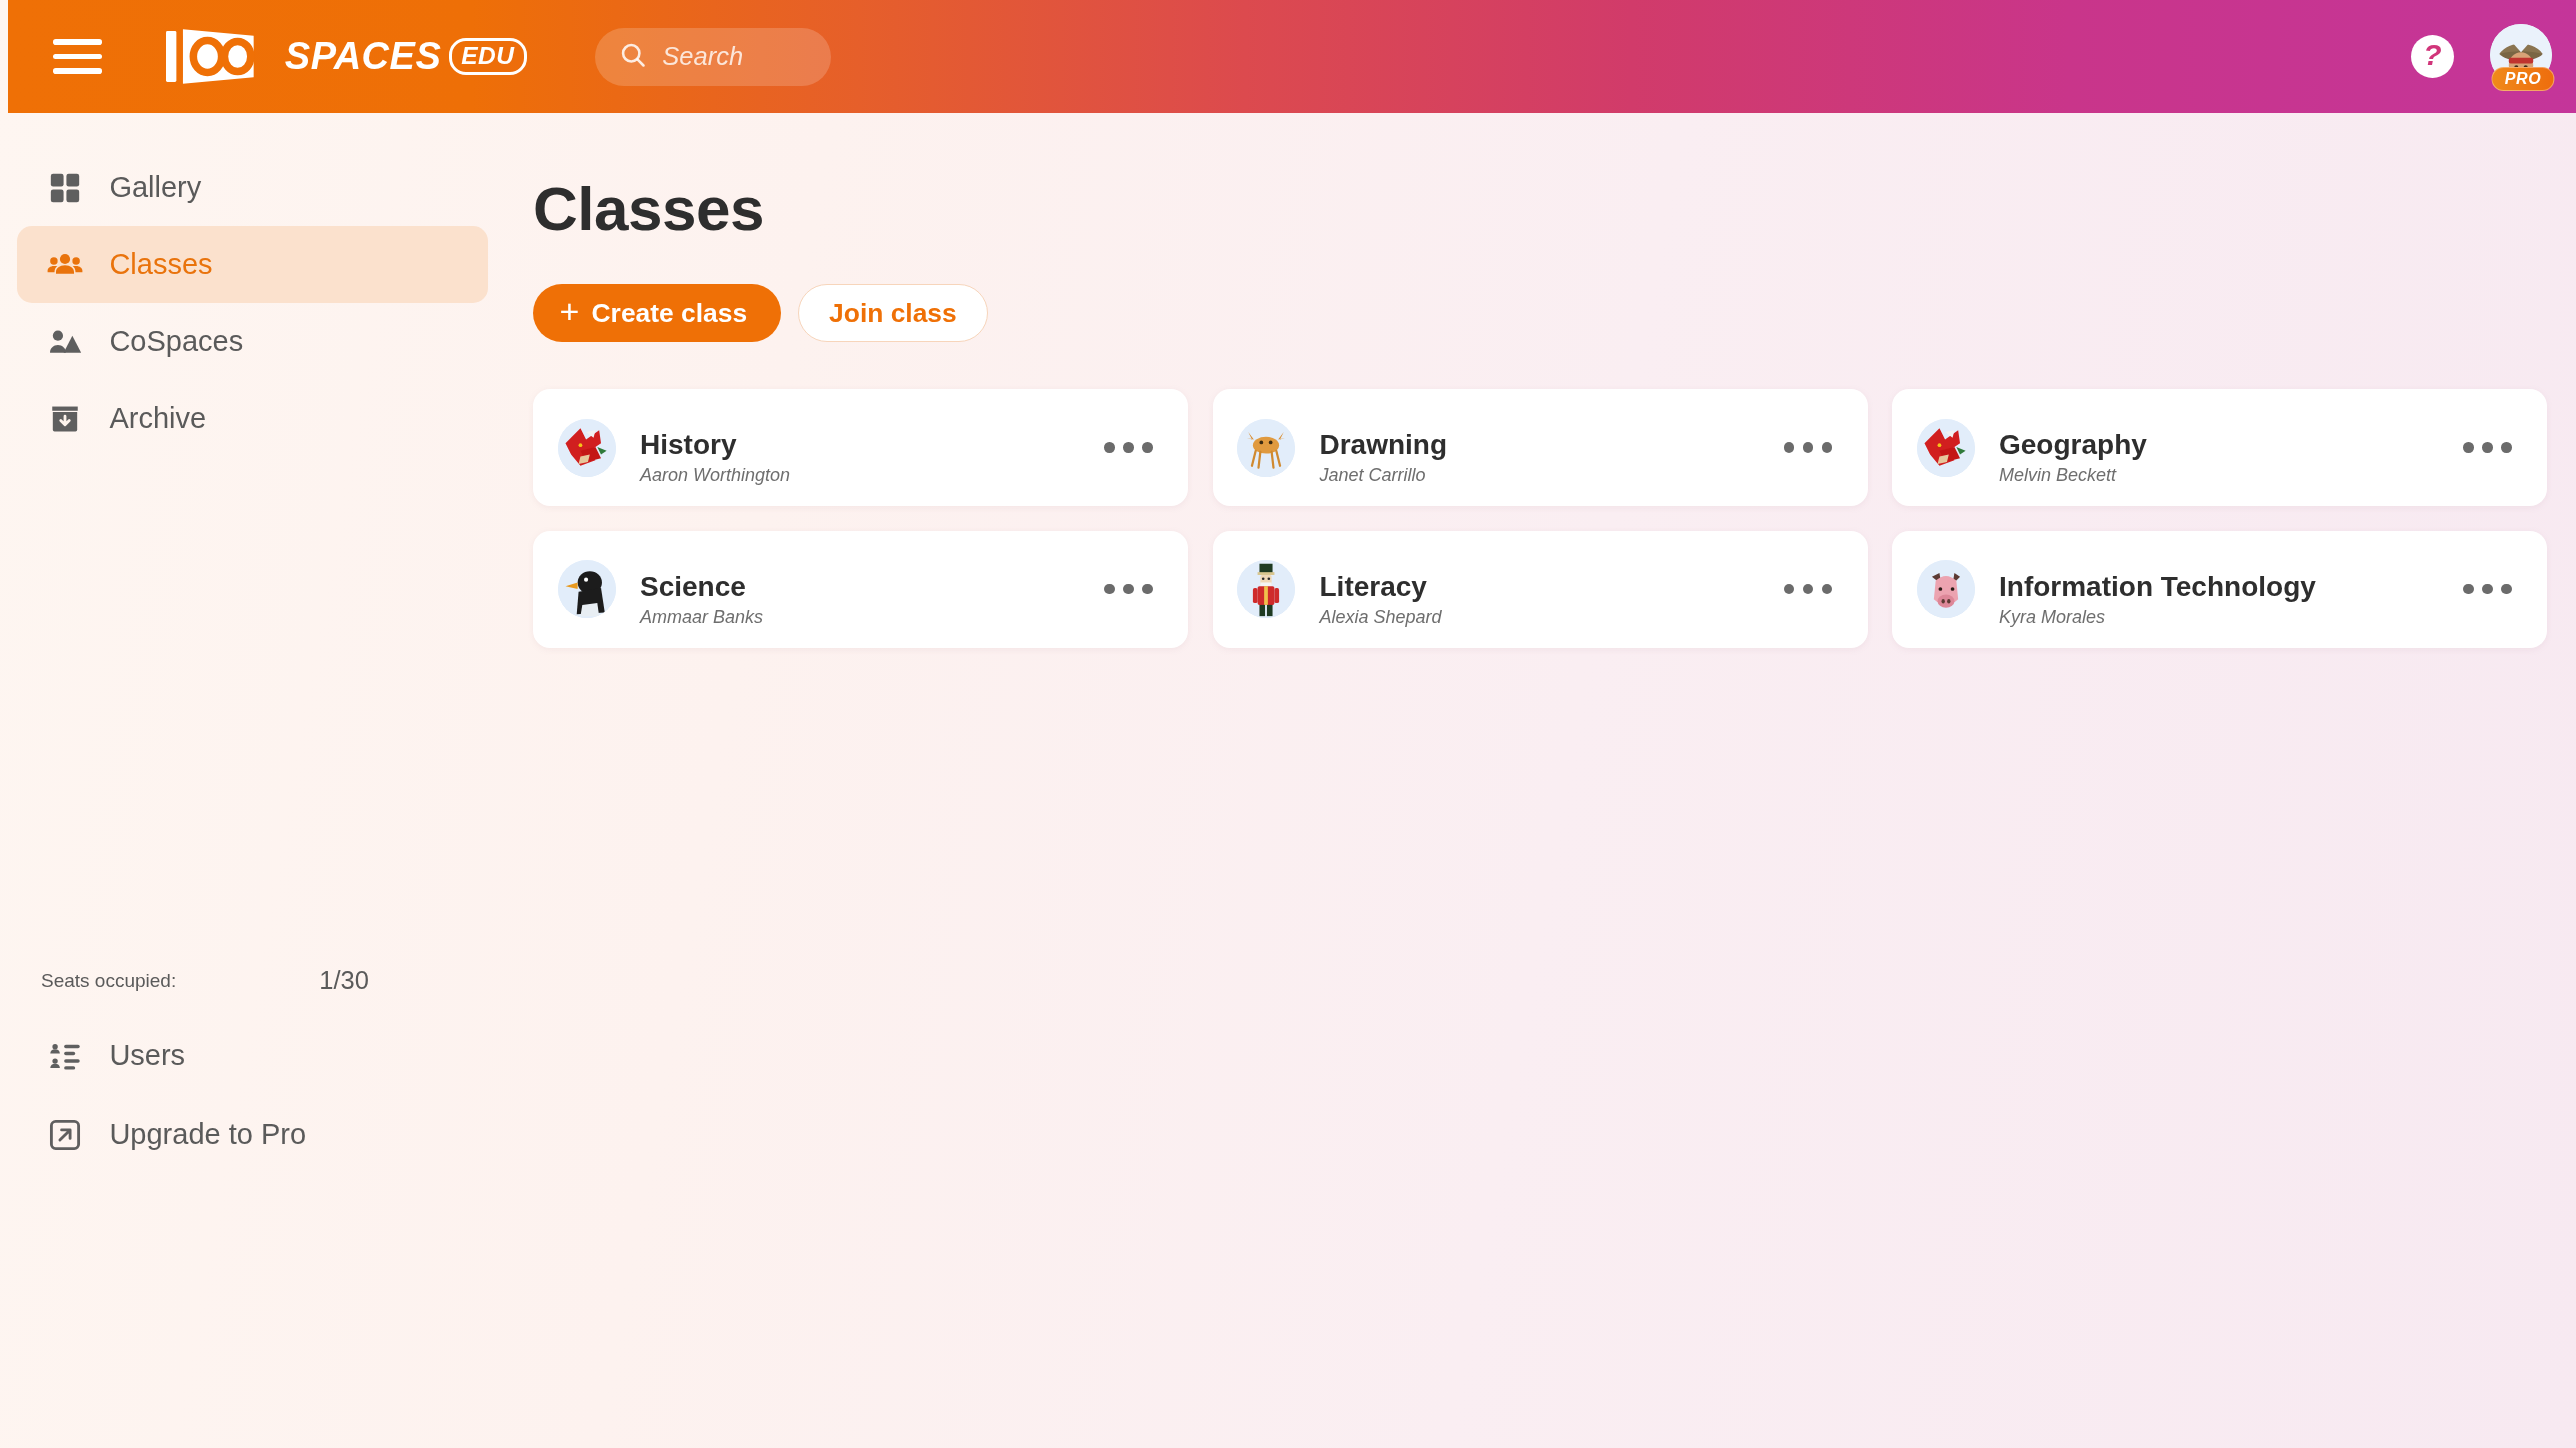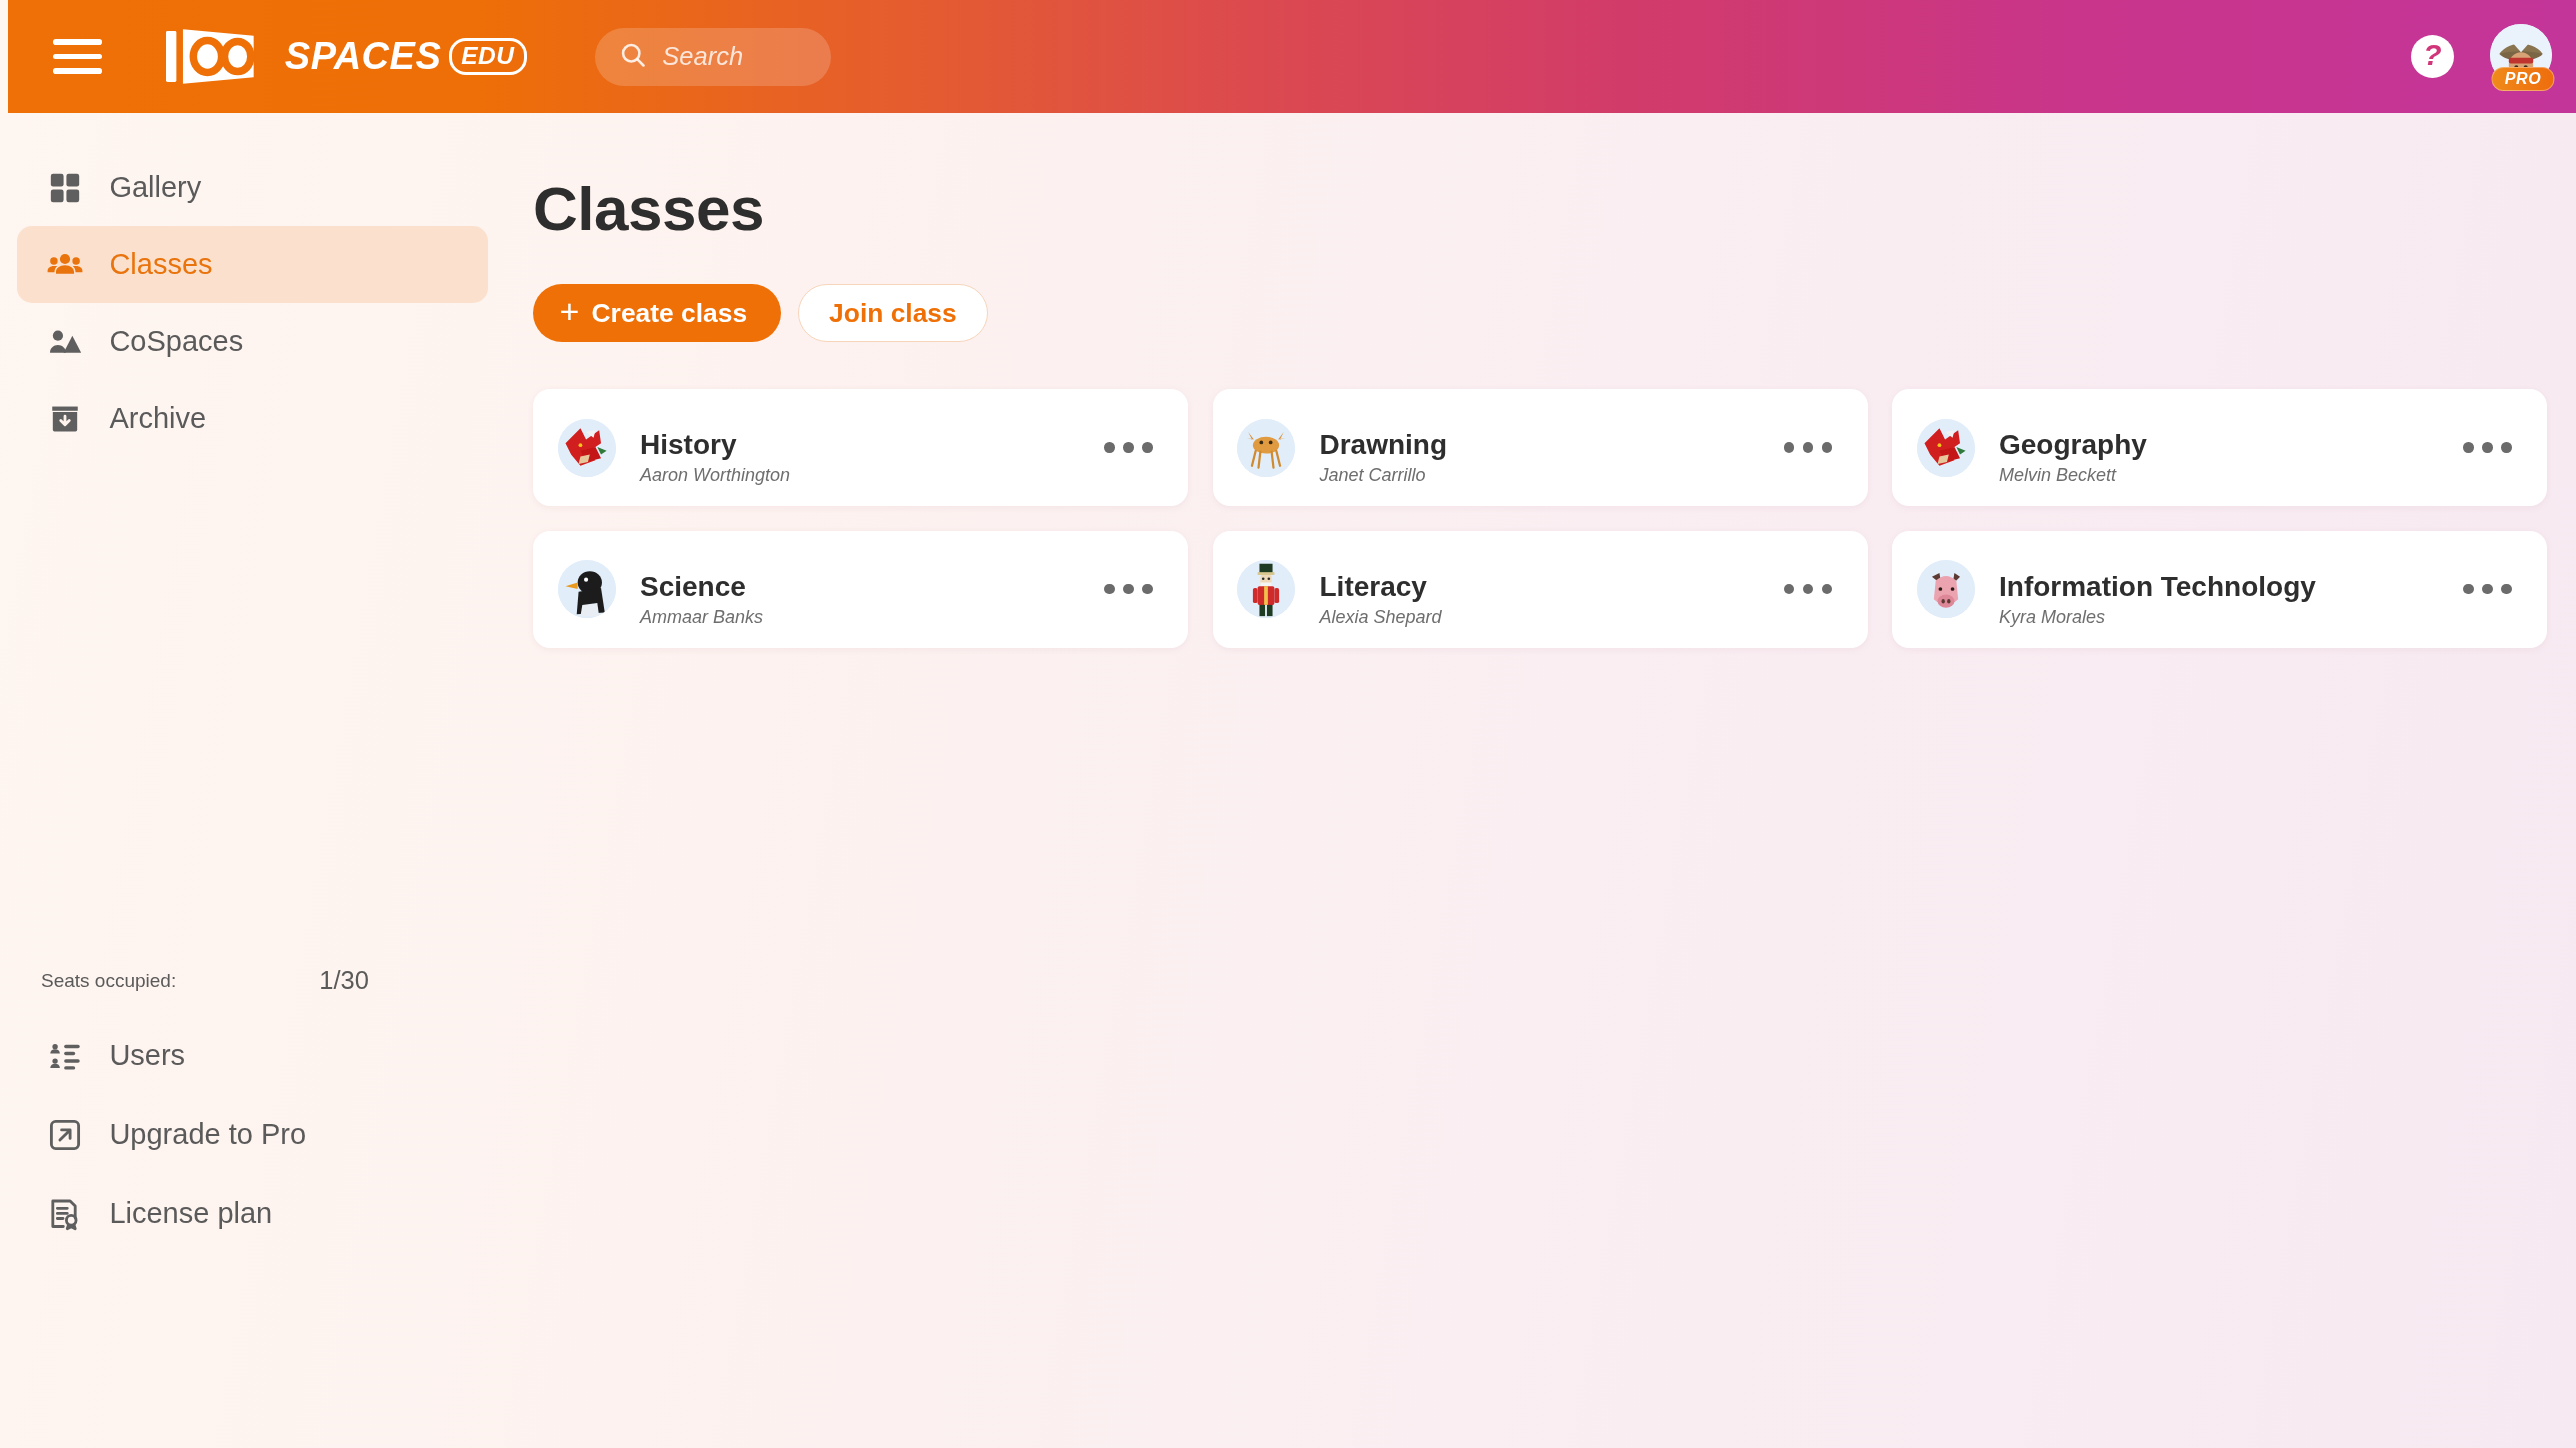--- a/index.html
+++ b/index.html
@@ -311,31 +311,20 @@
     <div class="nav-item">
       <span class="nav-icon">
         <svg width="34" height="34" viewBox="0 0 24 24" fill="none" stroke="#5f5f5f" stroke-width="2">
           <rect x="2.4" y="2.4" width="19.2" height="19.2" rx="3"></rect>
           <path d="M8.4 15.6 L15.6 8.4 M9.6 8.4 L15.6 8.4 L15.6 14.4" stroke-linecap="round" stroke-linejoin="round"></path>
         </svg>
       </span>
       <span class="nav-label">Upgrade to Pro</span>
     </div>
 
-    <div class="nav-item">
-      <span class="nav-icon">
-        <svg width="34" height="34" viewBox="0 0 24 24" fill="none" stroke="#5f5f5f" stroke-width="2">
-          <path d="M3.4 2.8 h12.2 l3.6 3.6 v8.4 M3.4 2.8 v18 h7.4" stroke-linecap="round" stroke-linejoin="round"></path>
-          <path d="M6.6 8 h7 M6.6 11.6 h7 M6.6 15.2 h4" stroke-linecap="round"></path>
-          <circle cx="16.4" cy="16.4" r="3.4"></circle>
-          <path d="M14.6 19.2 L13.6 22.4 L16.4 21 L19.2 22.4 L18.2 19.2" stroke-linejoin="round"></path>
-        </svg>
-      </span>
-      <span class="nav-label">License plan</span>
-    </div>
   </div>
 </div>
 
 <div class="main">
 
   <div class="page-title">Classes</div>
 
   <div class="actions">
     <div class="btn btn-primary">
       <span class="btn-plus">+</span>

